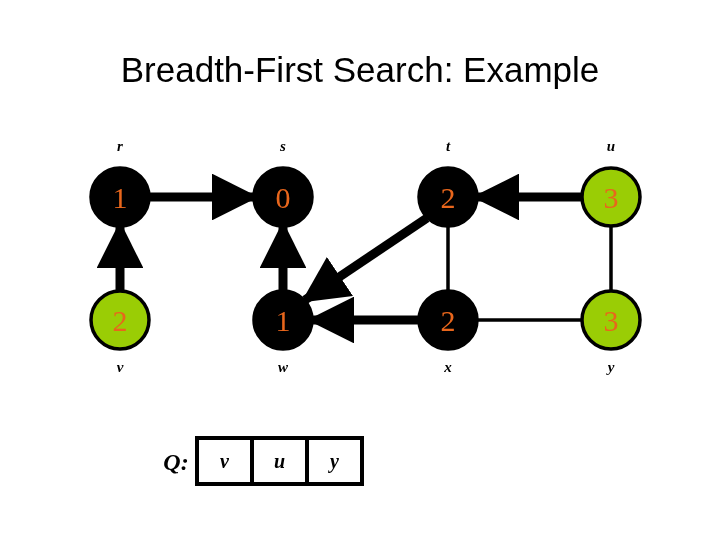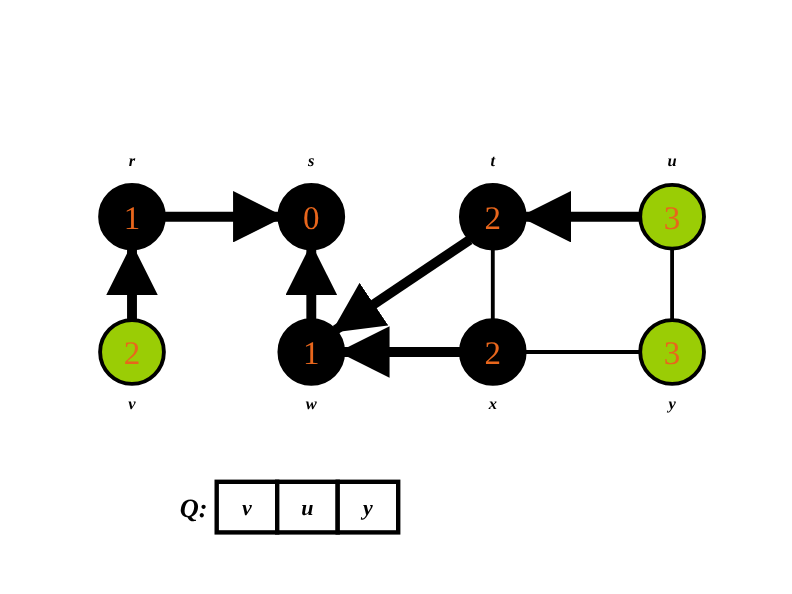--- a/index.html
+++ b/index.html
@@ -60,20 +60,21 @@
     font-weight: bold;
     font-size: 20px;
     fill: #000000;
   }
 </style>
 </head>
 <body>
 
 <div id="slide">
 
+  <div id="slide-title">Breadth-First Search: Example</div>
 
   <svg id="graph-svg" viewBox="0 0 720 540">
     <defs>
       <marker id="arrowThick" viewBox="0 0 10 10" refX="9" refY="5" markerWidth="5.2" markerHeight="5.2" orient="auto-start-reverse">
         <path d="M 0 0 L 10 5 L 0 10 z" fill="#000000"></path>
       </marker>
     </defs>
 
     <g id="edge-layer">
         <line x1="149" y1="197" x2="254" y2="197" stroke="#000000" stroke-width="9" stroke-linecap="butt" marker-end="url(#arrowThick)"></line>

